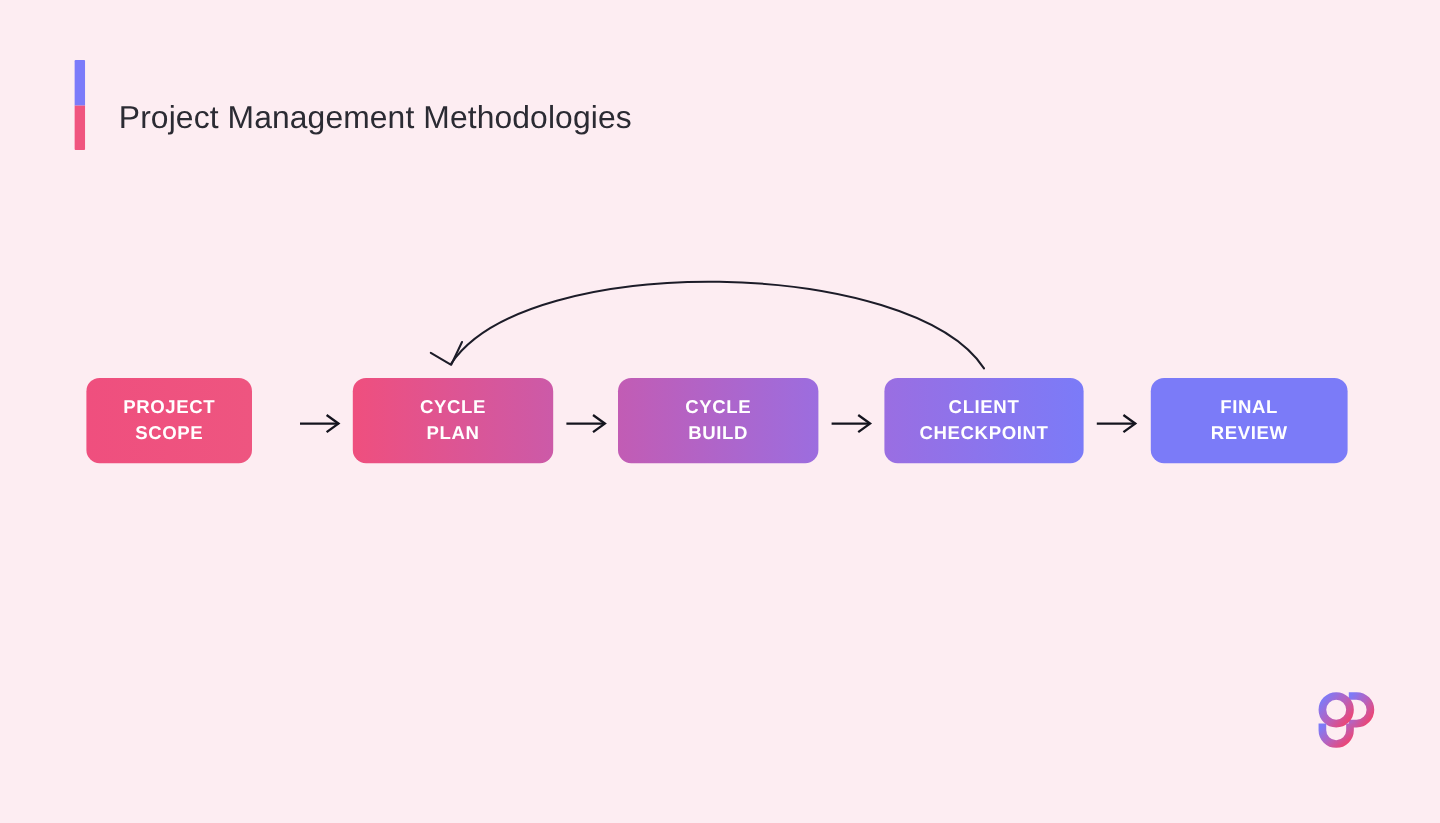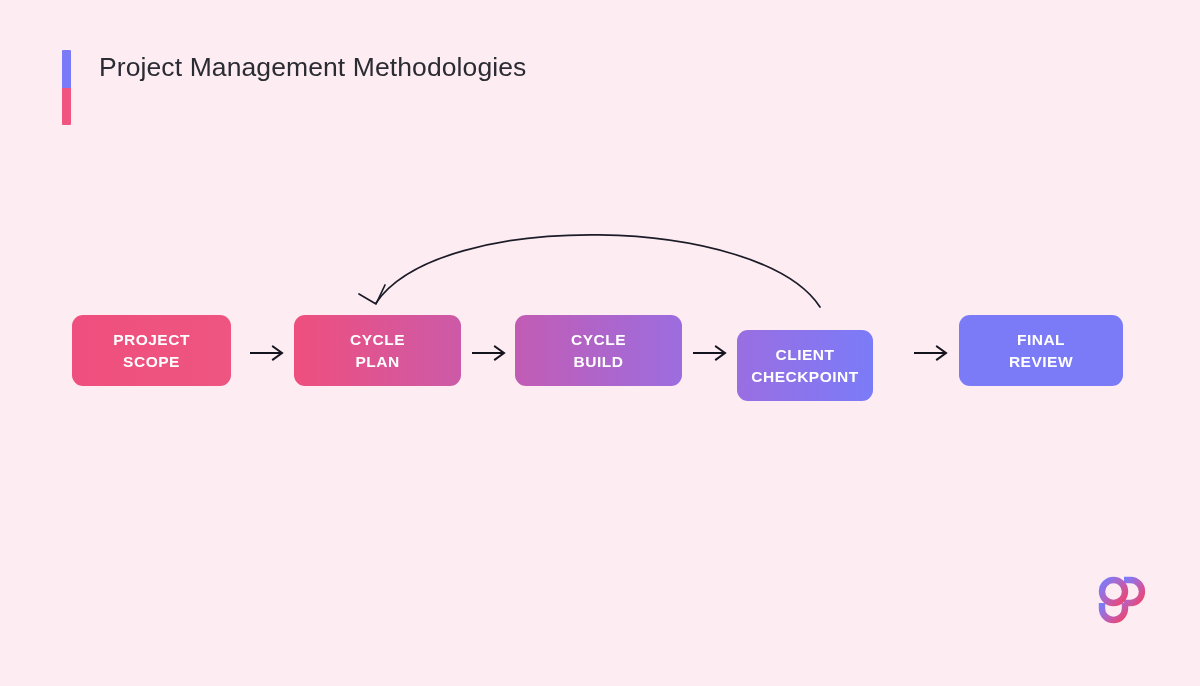--- a/index.html
+++ b/index.html
@@ -35,22 +35,23 @@
   #accent-bar .seg-top {
     flex: 1;
     background: #7b7bfa;
   }
   #accent-bar .seg-bottom {
     flex: 1;
     background: #f0557f;
   }
   #title-block {
     display: flex;
-    flex-direction: row;
+    flex-direction: column;
     justify-content: center;
+    margin-top: 22px;
   }
   #eyebrow {
     font-size: 26.5px;
     font-weight: 400;
     color: #2b2b33;
     line-height: 1.33;
     letter-spacing: 0.1px;
     white-space: nowrap;
   }
   #subtitle {
@@ -143,36 +144,36 @@
       <line x1="914" y1="353" x2="946" y2="353" stroke="#14141e" stroke-width="2"></line>
       <polyline points="937,346.5 946,353 937,359.5" fill="none" stroke="#14141e" stroke-width="2" stroke-linecap="square"></polyline>
     </g>
 
     <g>
       <path d="M 820 307 C 760 215, 440 208, 376 303" fill="none" stroke="#1c1c28" stroke-width="1.7" stroke-linecap="round"></path>
       <polyline points="385,285 376,304 359,294" fill="none" stroke="#1c1c28" stroke-width="1.7" stroke-linecap="round" stroke-linejoin="round"></polyline>
     </g>
   </svg>
 
-  <div class="node" style="left:72px; top:315px; width:159px; background:linear-gradient(90deg,#ef4f7e,#ee5580);">
+  <div class="node" style="left:72px; top:315px; width:138px; background:linear-gradient(90deg,#ef4f7e,#ee5580);">
     <span class="node-label">PROJECT
 SCOPE</span>
   </div>
 
   <div class="node" style="left:294px; top:315px; width:167px; background:linear-gradient(90deg,#ef4f7e,#cc5aa8);">
     <span class="node-label">CYCLE
 PLAN</span>
   </div>
 
   <div class="node" style="left:515px; top:315px; width:167px; background:linear-gradient(90deg,#c25cb4,#9c6ddf);">
     <span class="node-label">CYCLE
 BUILD</span>
   </div>
 
-  <div class="node" style="left:737px; top:330px; width:136px; background:linear-gradient(90deg,#9a6ee2,#7b7bf8);">
+  <div class="node" style="left:737px; top:315px; width:166px; background:linear-gradient(90deg,#9a6ee2,#7b7bf8);">
     <span class="node-label">CLIENT
 CHECKPOINT</span>
   </div>
 
   <div class="node" style="left:959px; top:315px; width:164px; background:#7b7bf8;align-items:center;">
     <span class="node-label">FINAL
 REVIEW</span>
   </div>
 </div>
 

